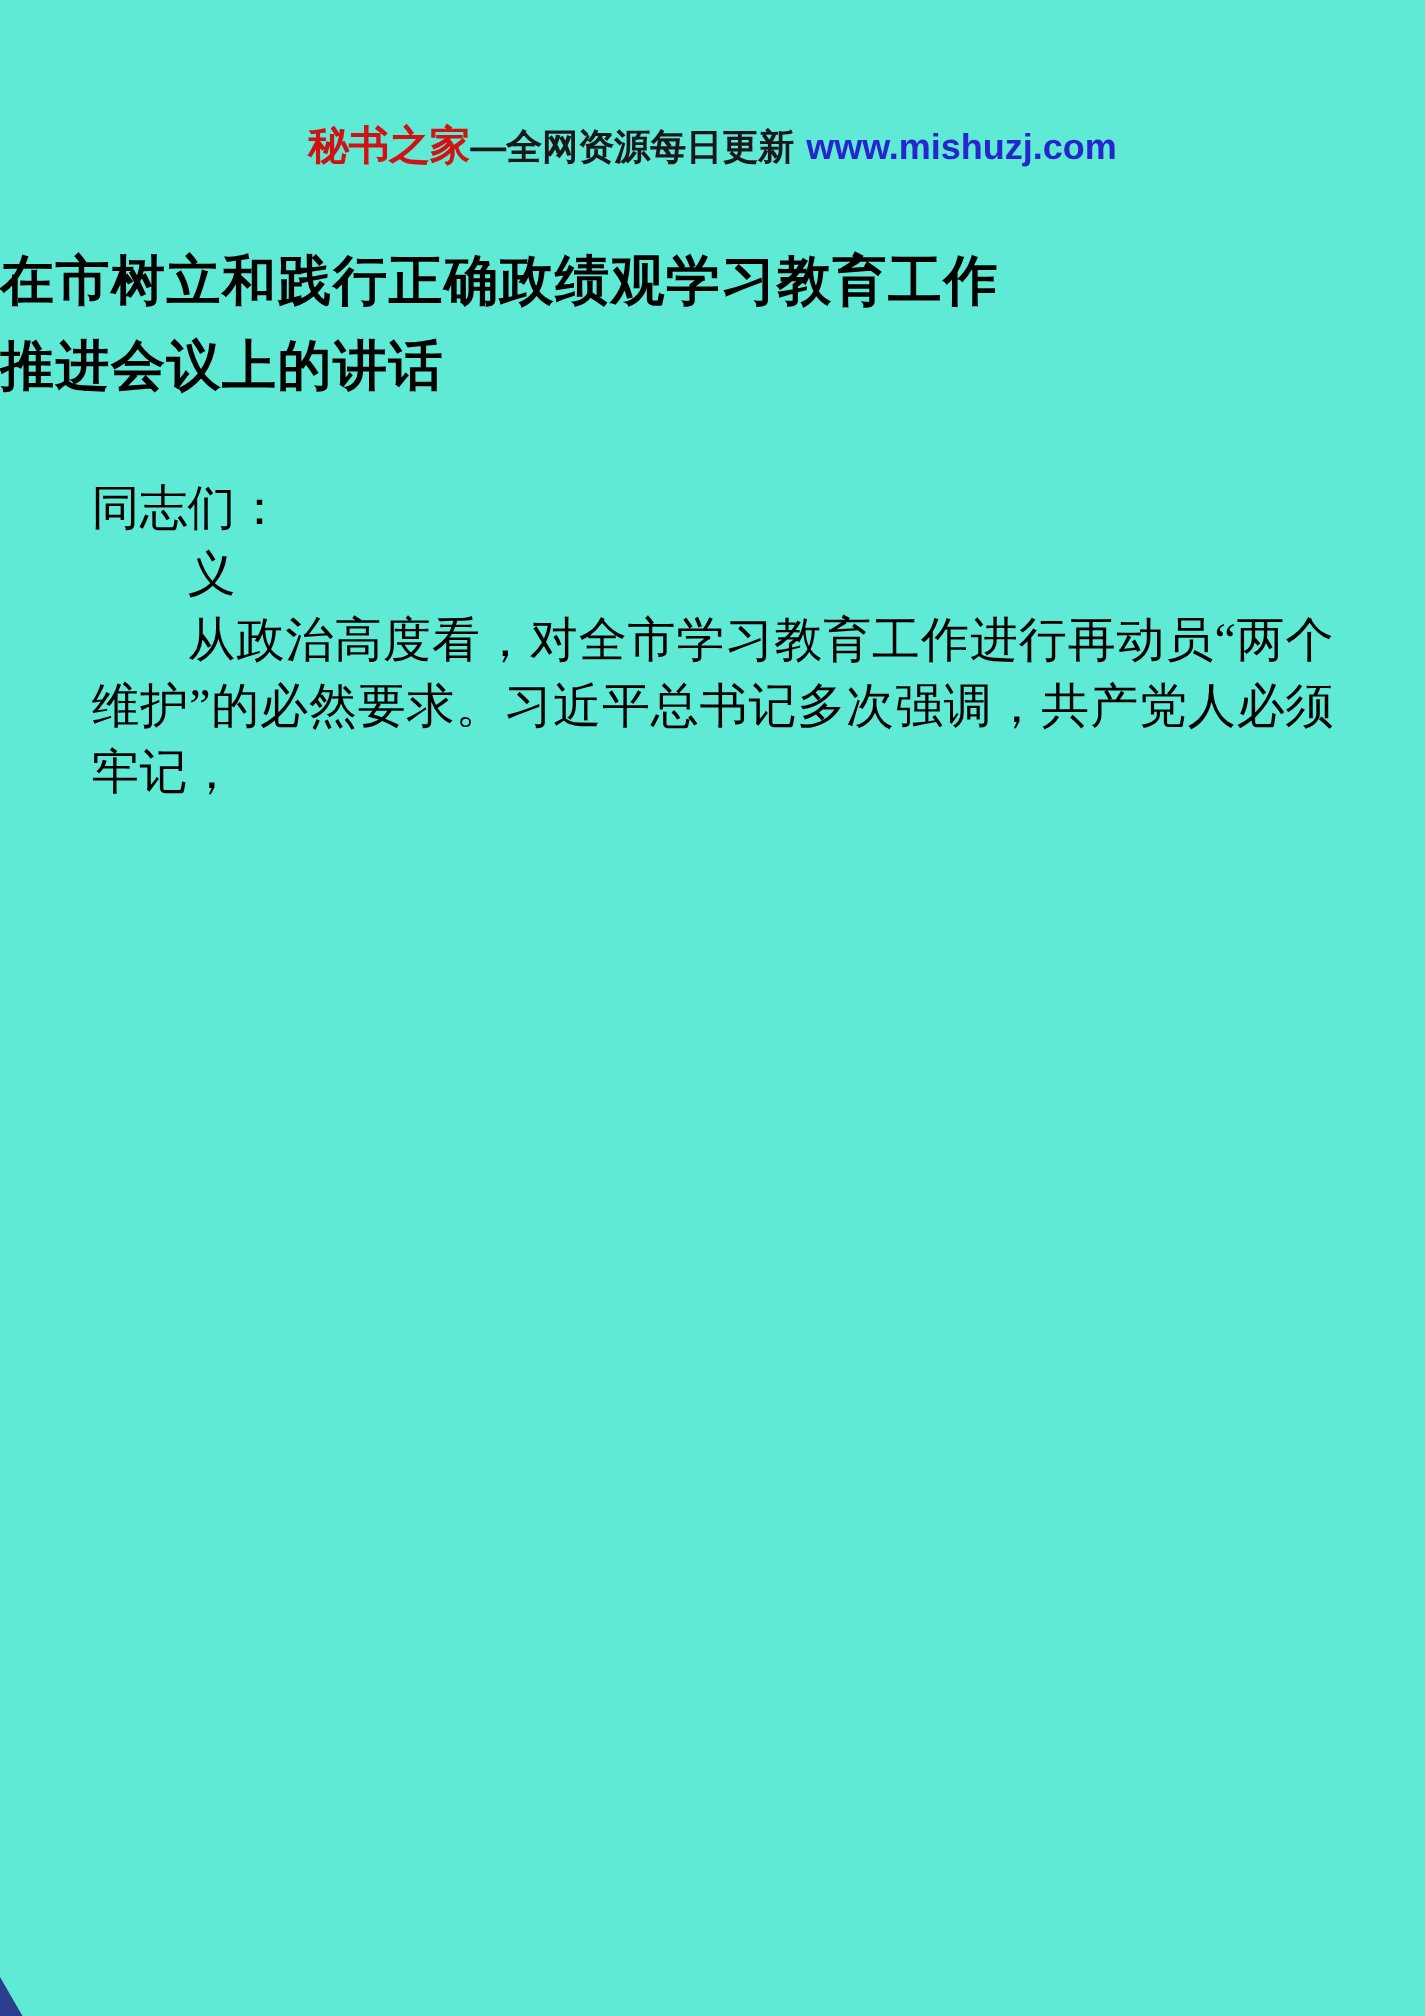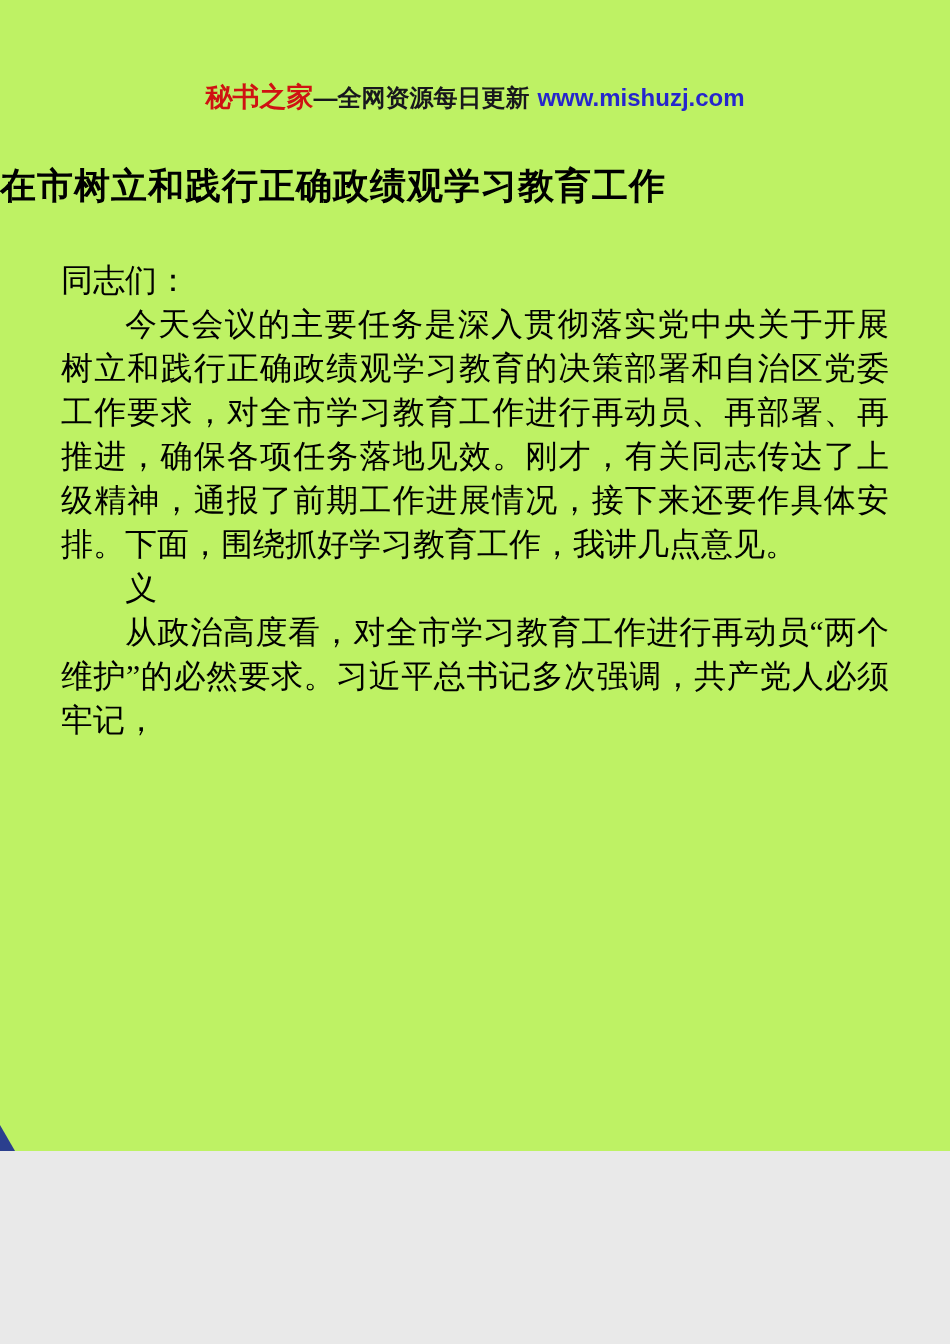--- a/index.html
+++ b/index.html
@@ -1,21 +1,21 @@
 <!DOCTYPE html>
 <html><head>
 <meta charset="utf-8">
 <style>
   * { margin: 0; padding: 0; box-sizing: border-box; }
   html, body { background: #e9e9e9; }
   .page {
     width: 950px;
-    height: 1151px;
+    height: 1344px;
     margin: 0 auto;
-    background: #bef264;
+    background: #5eead4;
     position: relative;
     overflow: hidden;
     font-family: "Liberation Serif", "DejaVu Serif", serif;
     color: #000;
   }
   .header {
     padding-top: 82px;
     text-align: center;
     font-family: "Liberation Sans", "DejaVu Sans", sans-serif;
     font-weight: 700;
@@ -59,24 +59,24 @@
 <body>
 
 <div class="page">
 
   <div class="header">
     <span class="brand" style="color: rgb(207, 18, 18);">秘书之家</span><span class="tagline" style="color: rgb(23, 23, 28);">—全网资源每日更新</span><span class="url" style="color: rgb(38, 38, 205);">www.mishuzj.com</span>
   </div>
 
   <div class="title">
     <div>在市树立和践行正确政绩观学习教育工作</div>
+    <div>推进会议上的讲话</div>
   </div>
 
   <div class="content">
       <p class="para">同志们：</p>
-      <p class="para indent">今天会议的主要任务是深入贯彻落实党中央关于开展树立和践行正确政绩观学习教育的决策部署和自治区党委工作要求，对全市学习教育工作进行再动员、再部署、再推进，确保各项任务落地见效。刚才，有关同志传达了上级精神，通报了前期工作进展情况，接下来还要作具体安排。下面，围绕抓好学习教育工作，我讲几点意见。</p>
       <p class="para indent">义</p>
       <p class="para indent">从政治高度看，对全市学习教育工作进行再动员“两个维护”的必然要求。习近平总书记多次强调，共产党人必须牢记，</p>
     </div>
 
   <div class="corner-mark"></div>
 
 </div>
 
 </body></html>

